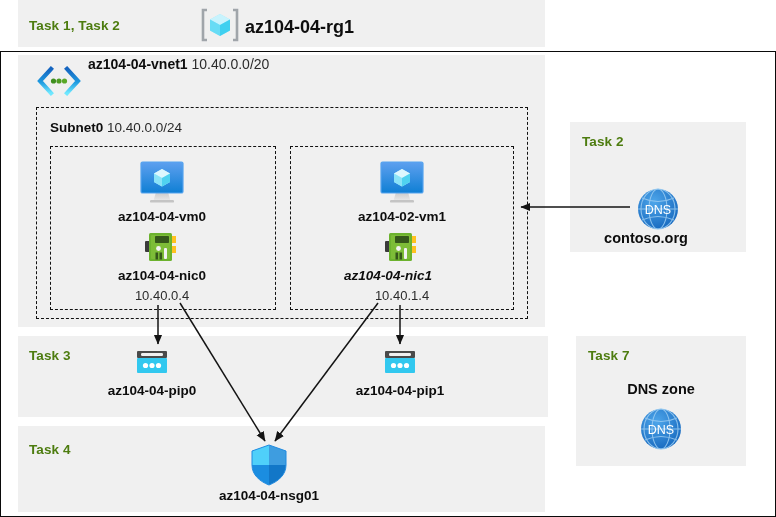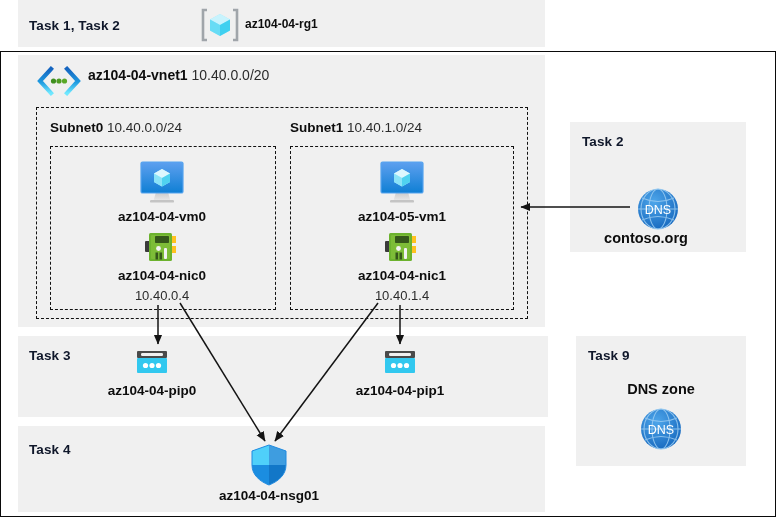--- a/index.html
+++ b/index.html
@@ -13,21 +13,21 @@
   }
   .canvas{position:absolute;left:0;top:0;width:776px;height:517px;}
 
   
   .panel{position:absolute;background:#f0f0f0;box-sizing:border-box;}
   .outer-box{position:absolute;box-sizing:border-box;border:1.5px solid #0a0a0a;background:#ffffff;}
   .dashed{position:absolute;box-sizing:border-box;border:1.6px dashed #111111;}
 
   .task-label{
     position:absolute;
-    color:#0f172a;
+    color:#4d7c0f;
     font-size:13.5px;
     font-weight:bold;
     letter-spacing:0.1px;
     white-space:nowrap;
   }
   .res-name{
     position:absolute;
     color:#0d0d0d;
     font-size:13.5px;
     font-weight:bold;
@@ -75,21 +75,21 @@
   <div class="centerer" style="left:200px;top:6px;width:40px;height:38px;">
     <svg width="40" height="38" viewBox="0 0 40 38">
       <path d="M7 4 L3 4 L3 34 L7 34" fill="none" stroke="#a0a5aa" stroke-width="2.6"></path>
       <path d="M33 4 L37 4 L37 34 L33 34" fill="none" stroke="#a0a5aa" stroke-width="2.6"></path>
       <polygon points="20,8 30,13.5 30,24.5 20,30 10,24.5 10,13.5" fill="#9fe8fb"></polygon>
       <polygon points="20,8 30,13.5 20,19 10,13.5" fill="#c8f3fd"></polygon>
       <polygon points="20,19 30,13.5 30,24.5 20,30" fill="#3fd0f0"></polygon>
       <polygon points="20,19 20,30 10,24.5 10,13.5" fill="#68dcf5"></polygon>
     </svg>
   </div>
-  <div class="res-name" style="left:245px;top:17px;font-size:12px;text-align:right;">az104-04-rg1</div>
+  <div class="res-name" style="left:245px;top:17px;font-size:18px;text-align:right;">az104-04-rg1</div>
 
   <div class="outer-box" style="left:0px;top:51px;width:776px;height:466px;"></div>
 
   <div class="panel" style="left:18px;top:55px;width:527px;height:272px;"></div>
 
   <div class="centerer" style="left:36px;top:66px;width:46px;height:30px;">
     <svg width="46" height="30" viewBox="0 0 46 30">
       <defs>
         <linearGradient id="vnetg1" x1="0" y1="0" x2="0" y2="1">
           <stop offset="0%" stop-color="#1565c0"></stop>
@@ -97,21 +97,21 @@
           <stop offset="100%" stop-color="#6fe8ff"></stop>
         </linearGradient>
       </defs>
       <path d="M15 3 L4 15 L15 27" fill="none" stroke="url(#vnetg1)" stroke-width="4.2" stroke-linecap="square"></path>
       <path d="M31 3 L42 15 L31 27" fill="none" stroke="url(#vnetg1)" stroke-width="4.2" stroke-linecap="square"></path>
       <circle cx="17.5" cy="15" r="2.6" fill="#3f8f1f"></circle>
       <circle cx="23" cy="15" r="2.6" fill="#4e9c22"></circle>
       <circle cx="28.5" cy="15" r="2.6" fill="#5aa828"></circle>
     </svg>
   </div>
-  <div class="hdr-name" style="left:88px;top:67px;">
+  <div class="hdr-name" style="left:88px;top:56px;">
     <b>az104-04-vnet1</b><span class="cidr"> </span><span class="cidr">10.40.0.0/20</span>
   </div>
 
   <div class="dashed" style="left:36px;top:107px;width:492px;height:212px;"></div>
 
   <div class="subnet-title" style="left:50px;top:120px;">
     <b>Subnet0</b><span class="cidr"> </span><span class="cidr">10.40.0.0/24</span>
   </div>
   <div class="dashed" style="left:50px;top:146px;width:226px;height:164px;"></div>
 
@@ -149,23 +149,20 @@
       <rect x="12" y="7" width="14" height="7" rx="0.8" fill="#35571a"></rect>
       <circle cx="15.5" cy="19.5" r="2.4" fill="#f2f2f2"></circle>
       <rect x="12.5" y="23.5" width="2.6" height="7" fill="#35571a"></rect>
       <rect x="16.5" y="23.5" width="2.6" height="7" fill="#35571a"></rect>
       <rect x="21" y="19" width="3" height="11" rx="1" fill="#f2f2f2"></rect>
     </svg>
   </div>
   <div class="res-name" style="left:82px;top:268px;width:160px;">az104-04-nic0</div>
   <div class="res-sub" style="left:82px;top:288px;width:160px;">10.40.0.4</div>
 
-  <div class="subnet-title" style="left:290px;top:120px;">
-    <b>Subnet1</b><span class="cidr"> </span><span class="cidr">10.40.1.0/24</span>
-  </div>
   <div class="dashed" style="left:290px;top:146px;width:224px;height:164px;"></div>
 
   <div class="centerer" style="left:377px;top:158px;width:50px;height:48px;">
     <svg width="50" height="48" viewBox="0 0 50 48">
       <defs>
         <linearGradient id="vmg1" x1="0" y1="0" x2="0" y2="1">
           <stop offset="0%" stop-color="#5ea0ef"></stop>
           <stop offset="100%" stop-color="#0f7fd4"></stop>
         </linearGradient>
         <linearGradient id="vms1" x1="0" y1="0" x2="0" y2="1">
@@ -176,37 +173,37 @@
       <path d="M19 34 L31 34 L33.5 43 L16.5 43 Z" fill="url(#vms1)"></path>
       <rect x="13" y="42" width="24" height="2.6" rx="1.2" fill="#c4c4c4"></rect>
       <rect x="4" y="4" width="42" height="31" rx="1.6" fill="url(#vmg1)"></rect>
       <rect x="4" y="4" width="42" height="31" rx="1.6" fill="none" stroke="#55a3ef" stroke-width="1.2"></rect>
       <polygon points="25,11 33,15.5 33,24 25,28.5 17,24 17,15.5" fill="#b9eefc"></polygon>
       <polygon points="25,11 33,15.5 25,20 17,15.5" fill="#ddf7fe"></polygon>
       <polygon points="25,20 33,15.5 33,24 25,28.5" fill="#4fd2f0"></polygon>
       <polygon points="25,20 25,28.5 17,24 17,15.5" fill="#8ae3f8"></polygon>
     </svg>
   </div>
-  <div class="res-name" style="left:322px;top:209px;width:160px;">az104-05-vm1</div>
+  <div class="res-name" style="left:322px;top:209px;width:160px;">az104-02-vm1</div>
 
   <div class="centerer" style="left:383px;top:229px;width:38px;height:36px;">
     <svg width="38" height="36" viewBox="0 0 38 36">
       <rect x="27" y="7" width="6" height="7" fill="#ffc220"></rect>
       <rect x="27" y="17" width="6" height="7" fill="#ffc220"></rect>
       <rect x="2" y="12" width="5" height="11" rx="1" fill="#3b3b3b"></rect>
       <rect x="6" y="4" width="23" height="28" rx="1.5" fill="#6cb22e"></rect>
       <rect x="8" y="6" width="19" height="24" rx="1" fill="#8cc63f" opacity="0.55"></rect>
       <rect x="12" y="7" width="14" height="7" rx="0.8" fill="#35571a"></rect>
       <circle cx="15.5" cy="19.5" r="2.4" fill="#f2f2f2"></circle>
       <rect x="12.5" y="23.5" width="2.6" height="7" fill="#35571a"></rect>
       <rect x="16.5" y="23.5" width="2.6" height="7" fill="#35571a"></rect>
       <rect x="21" y="19" width="3" height="11" rx="1" fill="#f2f2f2"></rect>
     </svg>
   </div>
-  <div class="res-name" style="left:322px;top:268px;width:160px;">az104-04-nic1</div>
+  <div class="res-name" style="left:308px;top:268px;width:160px;font-style:italic;">az104-04-nic1</div>
   <div class="res-sub" style="left:322px;top:288px;width:160px;">10.40.1.4</div>
 
   <div class="panel" style="left:18px;top:336px;width:530px;height:81px;"></div>
   <div class="task-label" style="left:29px;top:348px;">Task 3</div>
 
   <div class="centerer" style="left:133px;top:348px;width:38px;height:30px;">
     <svg width="38" height="30" viewBox="0 0 38 30">
       <rect x="4" y="3" width="30" height="7" rx="1" fill="#4a4a4a"></rect>
       <rect x="8" y="5" width="22" height="3" rx="1.2" fill="#f0f0f0"></rect>
       <rect x="4" y="10" width="30" height="15" rx="1" fill="#32c8ef"></rect>
@@ -268,21 +265,21 @@
         <line x1="4" y1="24" x2="44" y2="24"></line>
         <path d="M8 13 Q24 20 40 13"></path>
         <path d="M8 35 Q24 28 40 35"></path>
       </g>
       <text x="24" y="29" text-anchor="middle" font-family="Liberation Sans, sans-serif" font-size="12.5" fill="#ffffff">DNS</text>
     </svg>
   </div>
   <div class="res-name" style="left:570px;top:230px;width:152px;font-size:14.5px;">contoso.org</div>
 
   <div class="panel" style="left:576px;top:336px;width:170px;height:130px;"></div>
-  <div class="task-label" style="left:588px;top:348px;">Task 9</div>
+  <div class="task-label" style="left:588px;top:348px;">Task 7</div>
   <div class="res-name" style="left:576px;top:381px;width:170px;font-size:14.5px;">DNS zone</div>
 
   <div class="centerer" style="left:637px;top:405px;width:48px;height:48px;">
     <svg width="48" height="48" viewBox="0 0 48 48">
       <defs>
         <radialGradient id="dnsg6" cx="40%" cy="32%" r="72%">
           <stop offset="0%" stop-color="#4ea6ea"></stop>
           <stop offset="100%" stop-color="#1769bf"></stop>
         </radialGradient>
       </defs>

